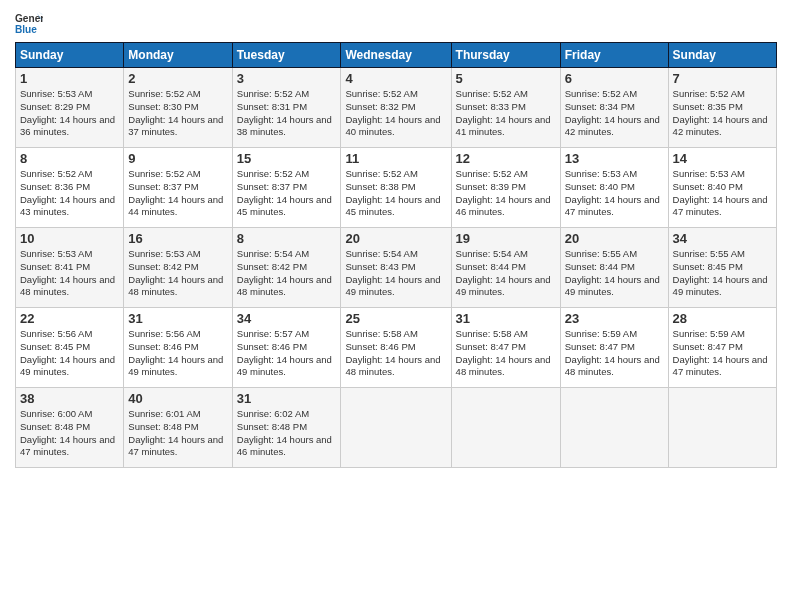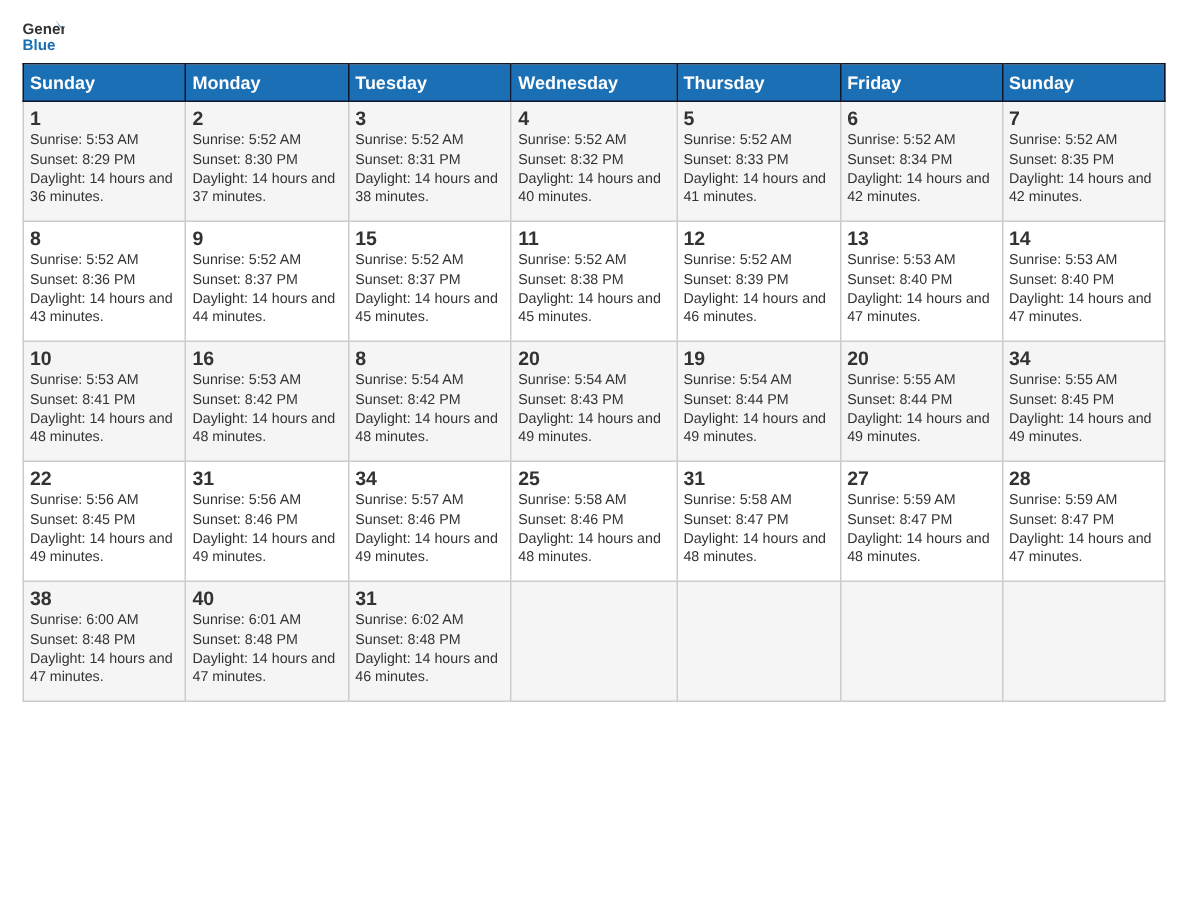--- a/index.html
+++ b/index.html
@@ -169,21 +169,21 @@
           <td><span class="day-num">22</span>
 <span class="day-info">Sunrise: 5:56 AM<br>Sunset: 8:45 PM<br>Daylight: 14 hours and 49 minutes.</span></td>
           <td><span class="day-num">31</span>
 <span class="day-info">Sunrise: 5:56 AM<br>Sunset: 8:46 PM<br>Daylight: 14 hours and 49 minutes.</span></td>
           <td><span class="day-num">34</span>
 <span class="day-info">Sunrise: 5:57 AM<br>Sunset: 8:46 PM<br>Daylight: 14 hours and 49 minutes.</span></td>
           <td><span class="day-num">25</span>
 <span class="day-info">Sunrise: 5:58 AM<br>Sunset: 8:46 PM<br>Daylight: 14 hours and 48 minutes.</span></td>
           <td><span class="day-num">31</span>
 <span class="day-info">Sunrise: 5:58 AM<br>Sunset: 8:47 PM<br>Daylight: 14 hours and 48 minutes.</span></td>
-          <td><span class="day-num">27</span>
+          <td><span class="day-num">23</span>
 <span class="day-info">Sunrise: 5:59 AM<br>Sunset: 8:47 PM<br>Daylight: 14 hours and 48 minutes.</span></td>
           <td><span class="day-num">28</span>
 <span class="day-info">Sunrise: 5:59 AM<br>Sunset: 8:47 PM<br>Daylight: 14 hours and 47 minutes.</span></td>
         </tr>
         <tr>
           <td><span class="day-num">38</span>
 <span class="day-info">Sunrise: 6:00 AM<br>Sunset: 8:48 PM<br>Daylight: 14 hours and 47 minutes.</span></td>
           <td><span class="day-num">40</span>
 <span class="day-info">Sunrise: 6:01 AM<br>Sunset: 8:48 PM<br>Daylight: 14 hours and 47 minutes.</span></td>
           <td><span class="day-num">31</span>

